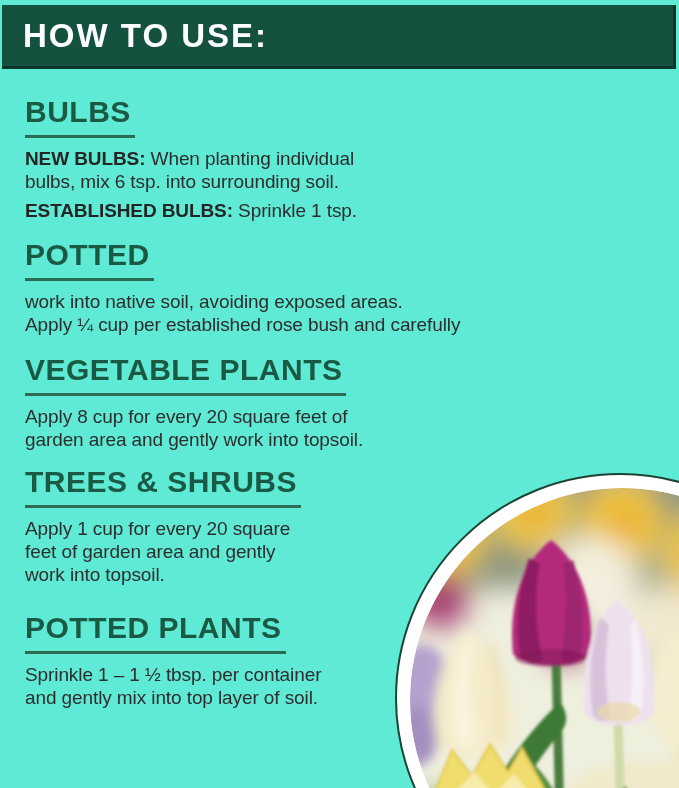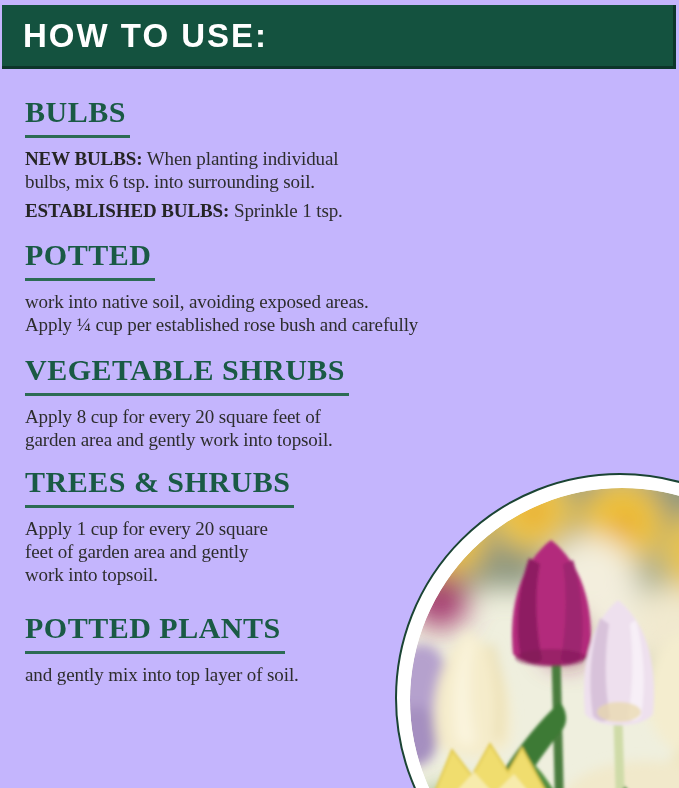--- a/index.html
+++ b/index.html
@@ -1,33 +1,33 @@
 <!DOCTYPE html>
 <html><head>
 <meta charset="utf-8">
 <style>
   html,body { margin:0; padding:0; background:#ffffff; }
   .page {
-    position:relative; width:679px; height:788px; background:#c4b5fd;
+    position:relative; width:679px; height:788px; background:#5eead4;
     overflow:hidden; font-family:"Liberation Sans", sans-serif;
   }
   
   .banner {
     position:absolute; left:2px; top:5px; width:674px; height:64px;
     background:#14523F; box-sizing:border-box;
     border-right:3px solid #0C352A; border-bottom:3px solid #0C352A;
     display:flex; align-items:center; padding-left:21px;
   }
   .banner h1 {
     margin:0; color:#ffffff; font-size:33px; font-weight:bold;
     letter-spacing:2px;
   }
   
   .content { position:absolute; left:25px; top:97px; width:640px; }
-  section { margin:0;font-family:Liberation Serif, serif; }
+  section { margin:0; }
   .sec-bulbs  { margin-bottom:18px; }
   .sec-roses  { margin-bottom:19px; }
   .sec-veg    { margin-bottom:16px; }
   .sec-trees  { margin-bottom:27px; }
   h2 {
     display:inline-block; margin:0; padding:0 4px 8px 0;
     color:#1A5A45; font-size:30px; line-height:30px; font-weight:bold;
     letter-spacing:0.5px; border-bottom:3px solid #2C6B54;
   }
   p {
@@ -74,39 +74,40 @@
 
     <section class="sec-roses">
       <h2>POTTED</h2>
       <p class="p-roses">
           <span class="ln">work into native soil, avoiding exposed areas.</span>
           <span class="ln">Apply ¼ cup per established rose bush and carefully</span>
         </p>
     </section>
 
     <section class="sec-veg">
-      <h2>VEGETABLE SHRUBS</h2>
+      <h2>VEGETABLE PLANTS</h2>
       <p class="p-veg">
           <span class="ln">Apply 8 cup for every 20 square feet of</span>
           <span class="ln">garden area and gently work into topsoil.</span>
         </p>
     </section>
 
     <section class="sec-trees">
       <h2>TREES &amp; SHRUBS</h2>
       <p class="p-trees">
           <span class="ln">Apply 1 cup for every 20 square</span>
           <span class="ln">feet of garden area and gently</span>
           <span class="ln">work into topsoil.</span>
         </p>
     </section>
 
     <section class="sec-potted">
       <h2>POTTED PLANTS</h2>
       <p class="p-potted">
+          <span class="ln">Sprinkle 1 – 1 ½ tbsp. per container</span>
           <span class="ln">and gently mix into top layer of soil.</span>
         </p>
     </section>
 
   </main>
 
   <div class="photo-ring"></div>
 
   <div class="photo-circle">
     <svg viewBox="0 0 424 424" xmlns="http://www.w3.org/2000/svg">

